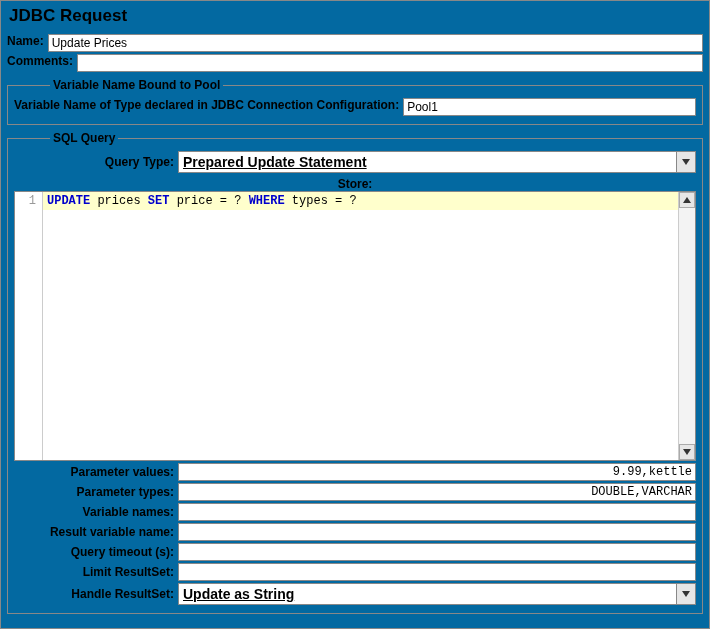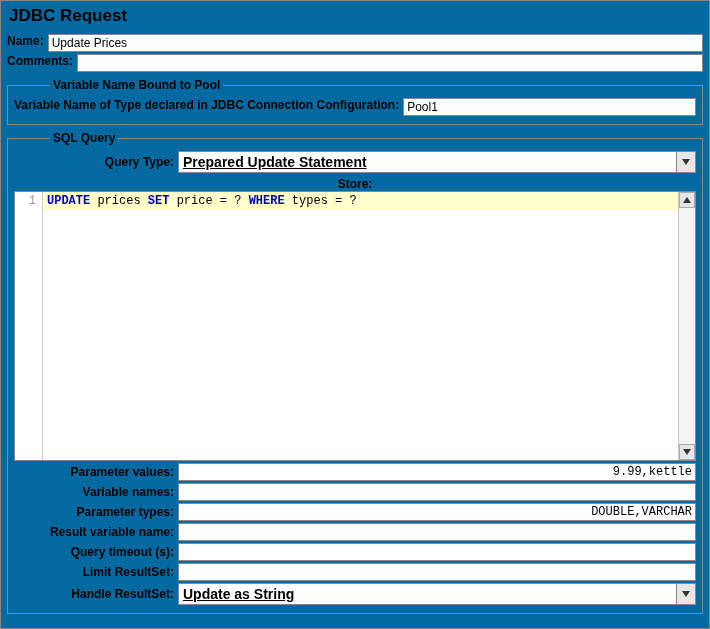--- a/index.html
+++ b/index.html
@@ -220,26 +220,26 @@
             </svg>
         </div>
       </div>
     </div>
 
     <div class="frow">
       <div class="flabel">Parameter values:</div>
       <input type="text" value="9.99,kettle" style="">
     </div>
     <div class="frow">
-      <div class="flabel">Variable names:</div>
-      <input type="text" value="" style="">
-    </div>
-    <div class="frow">
       <div class="flabel">Parameter types:</div>
       <input type="text" value="DOUBLE,VARCHAR" style="">
+    </div>
+    <div class="frow">
+      <div class="flabel">Variable names:</div>
+      <input type="text" value="" style="">
     </div>
     <div class="frow">
       <div class="flabel">Result variable name:</div>
       <input type="text" value="" style="">
     </div>
     <div class="frow">
       <div class="flabel">Query timeout (s):</div>
       <input type="text" value="" style="">
     </div>
     <div class="frow">

